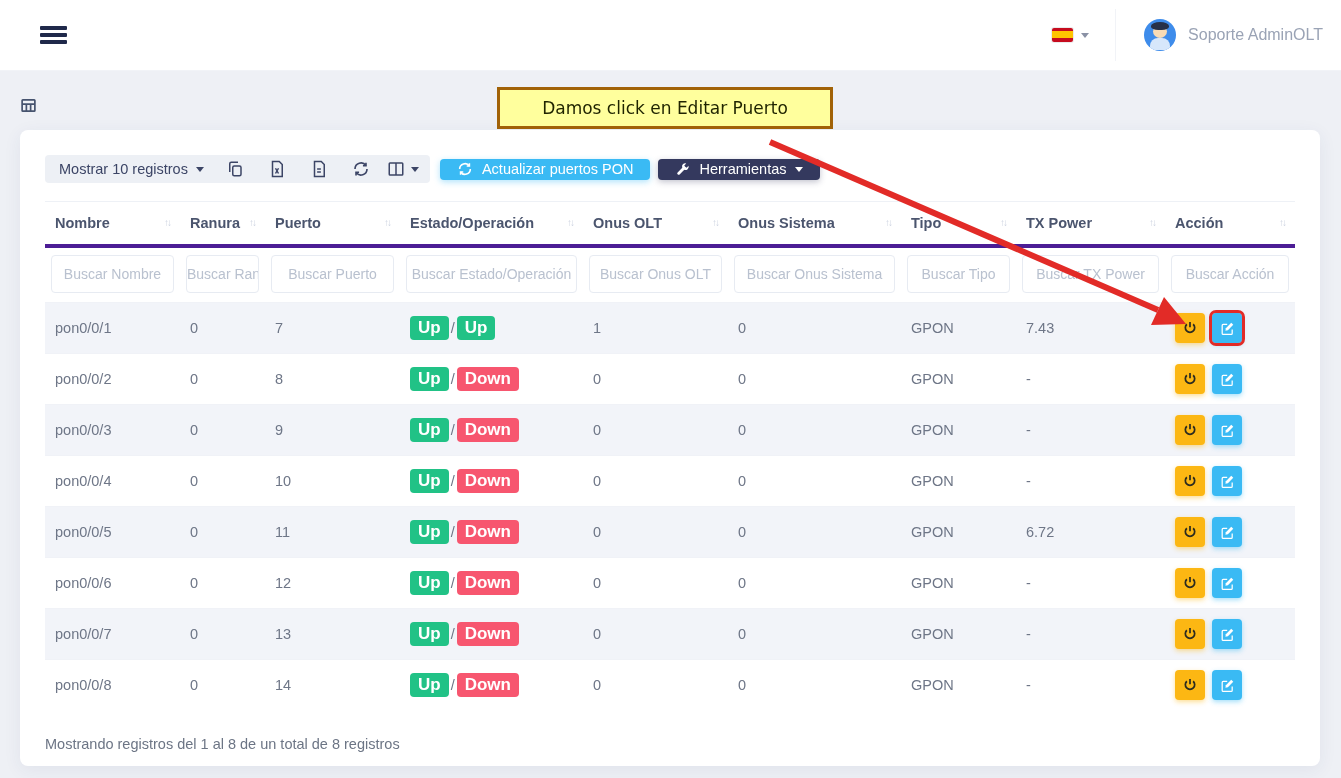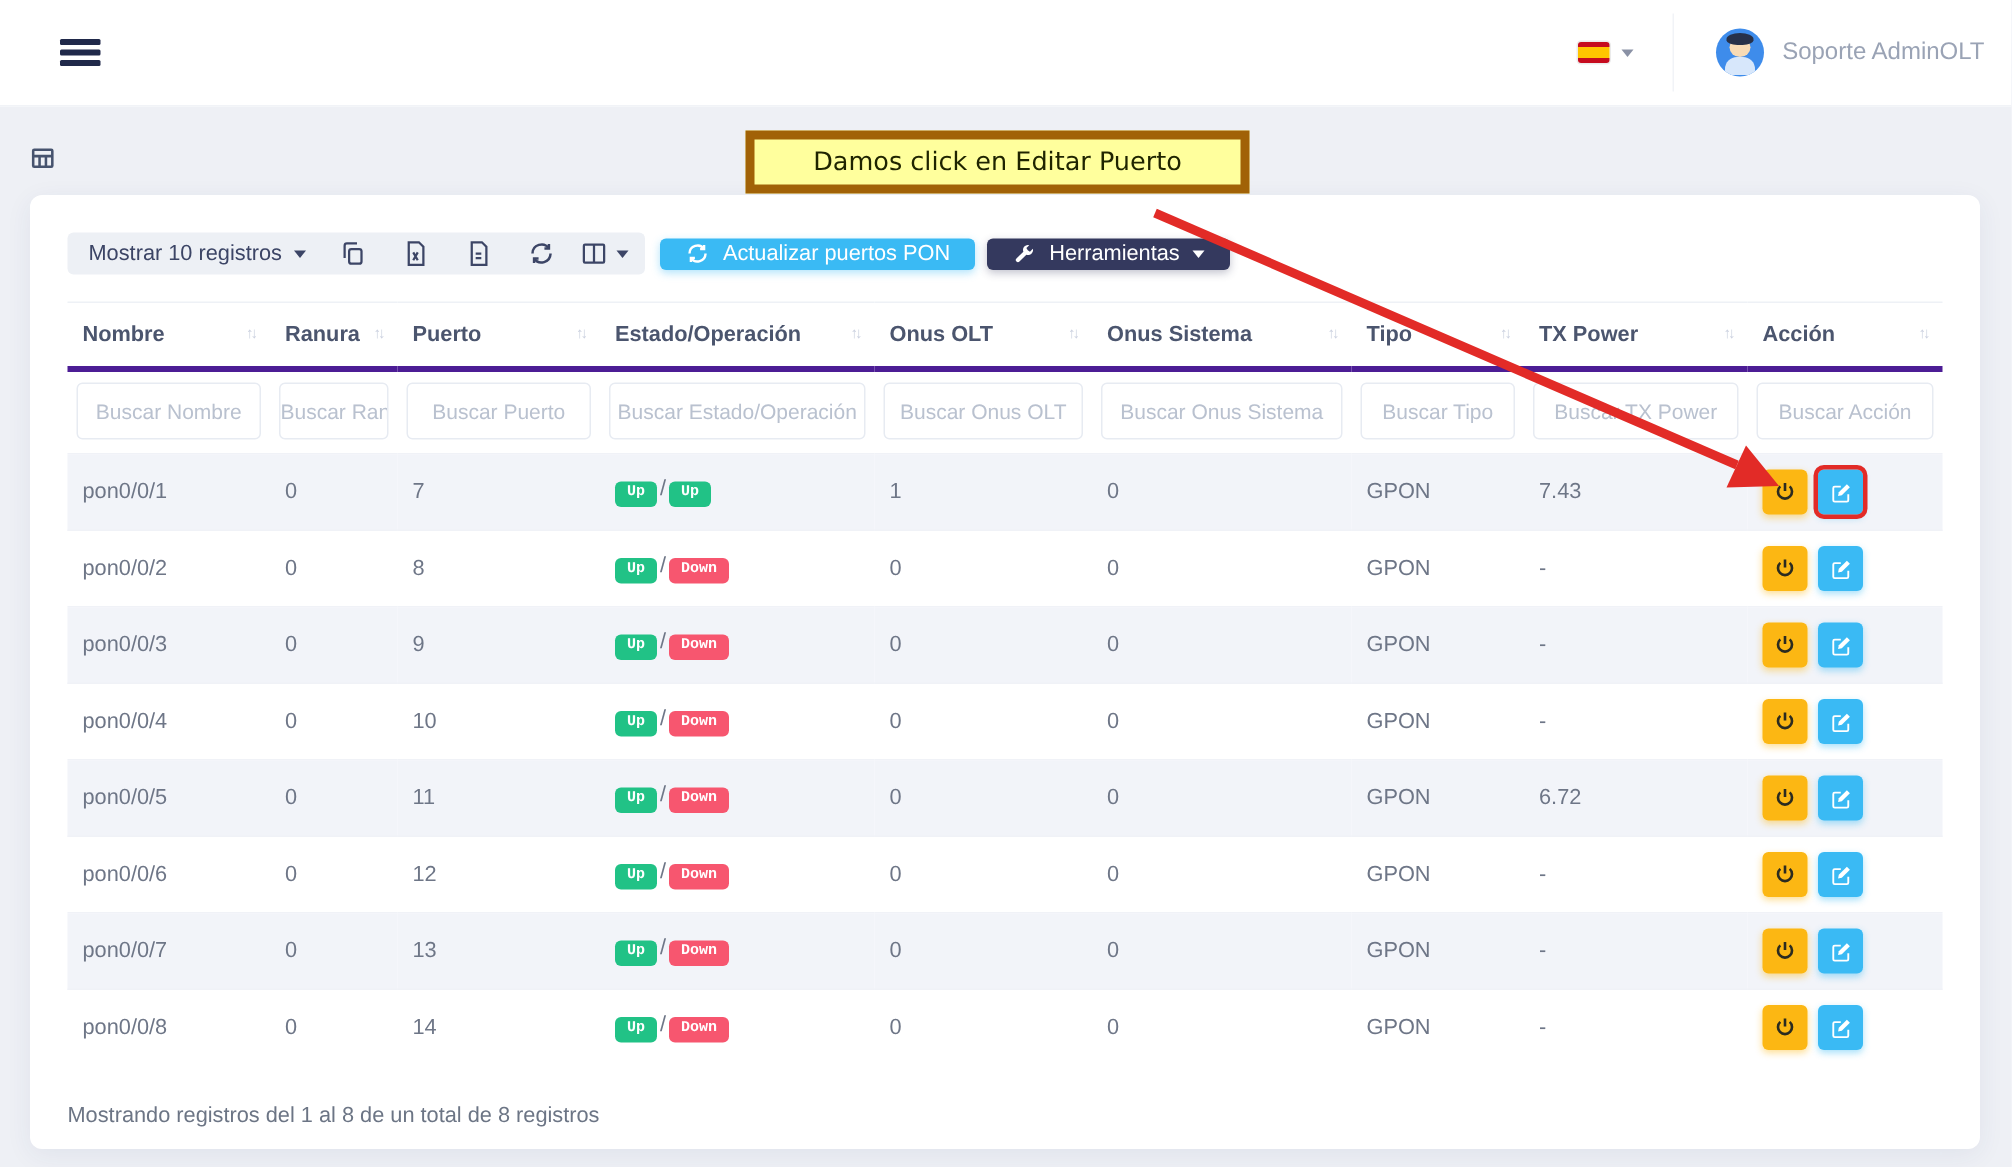--- a/index.html
+++ b/index.html
@@ -61,38 +61,38 @@
   thead th { text-align:left; font-size:14.5px; font-weight:bold; color:#4b556e;
     padding:13px 10px; border-top:1px solid #eef1f6; border-bottom:4px solid #4c1d95; }
   th .sort { float:right; color:#ccd2e0; font-size:10px; letter-spacing:-2px; margin-top:2px; }
   tr.filters th { padding:7px 6px 9px 6px; border:none; }
   tr.filters input { width:100%; height:38px; border:1px solid #e7ebf2; border-radius:4px;
     text-align:center; font-size:14px; color:#6c7585; outline:none; font-family:inherit; background:#fff; }
   tr.filters input::placeholder { color:#b9c1cf; }
   tbody td { font-size:14.5px; color:#6e7687; padding:10px 10px; height:44px; }
   tbody tr { border-top:1px solid #f0f2f7; }
   tbody tr:nth-child(odd) { background:#f2f4f9; }
-  .badge { display:inline-block; color:#fff; font-size:10px; font-weight:bold;
-    padding:3px 8px 4px; border-radius:4px; line-height:1;font-family:Liberation Mono, monospace; }
+  .badge { display:inline-block; color:#fff; font-size:17px; font-weight:bold;
+    padding:3px 8px 4px; border-radius:4px; line-height:1; }
   .badge-up { background:#21c286; }
   .badge-down { background:#f7566f; }
   .slash { color:#6e7687; margin:0 2px; }
   .act-btn { width:30px; height:30px; border:none; border-radius:4px; display:inline-flex;
     align-items:center; justify-content:center; cursor:pointer; vertical-align:middle; }
   .act-power { background:#fcb713; box-shadow:0 2px 5px rgba(252,183,19,.45); margin-right:7px; }
   .act-edit { background:#3abaf4; box-shadow:0 2px 5px rgba(58,186,244,.45); }
   .act-edit.highlight { outline:3px solid #e22b27; outline-offset:0px; }
 
   .table-info { font-size:14.5px; color:#6c7585; margin-top:26px; }
   .pagination-row { display:flex; justify-content:flex-end; margin-top:16px; }
   .pagination { display:flex; border:1px solid #e6eaf1; border-radius:6px; overflow:hidden; }
 
   
   .callout { position:absolute; left:497px; top:87px; width:336px; height:42px;
-    background:#ffff9d; border:6px solid #a16207; display:flex; align-items:center;
+    background:#ffff9d; border:3px solid #a16207; display:flex; align-items:center;
     justify-content:center; font-family:"DejaVu Sans",sans-serif; font-size:17px; color:#1f2400; z-index:30; }
   #arrow-overlay { position:absolute; left:0; top:0; width:1341px; height:778px;
     pointer-events:none; z-index:29; }
 </style>
 </head>
 <body>
 
 <div class="navbar">
   <div class="burger">
     <span></span>

